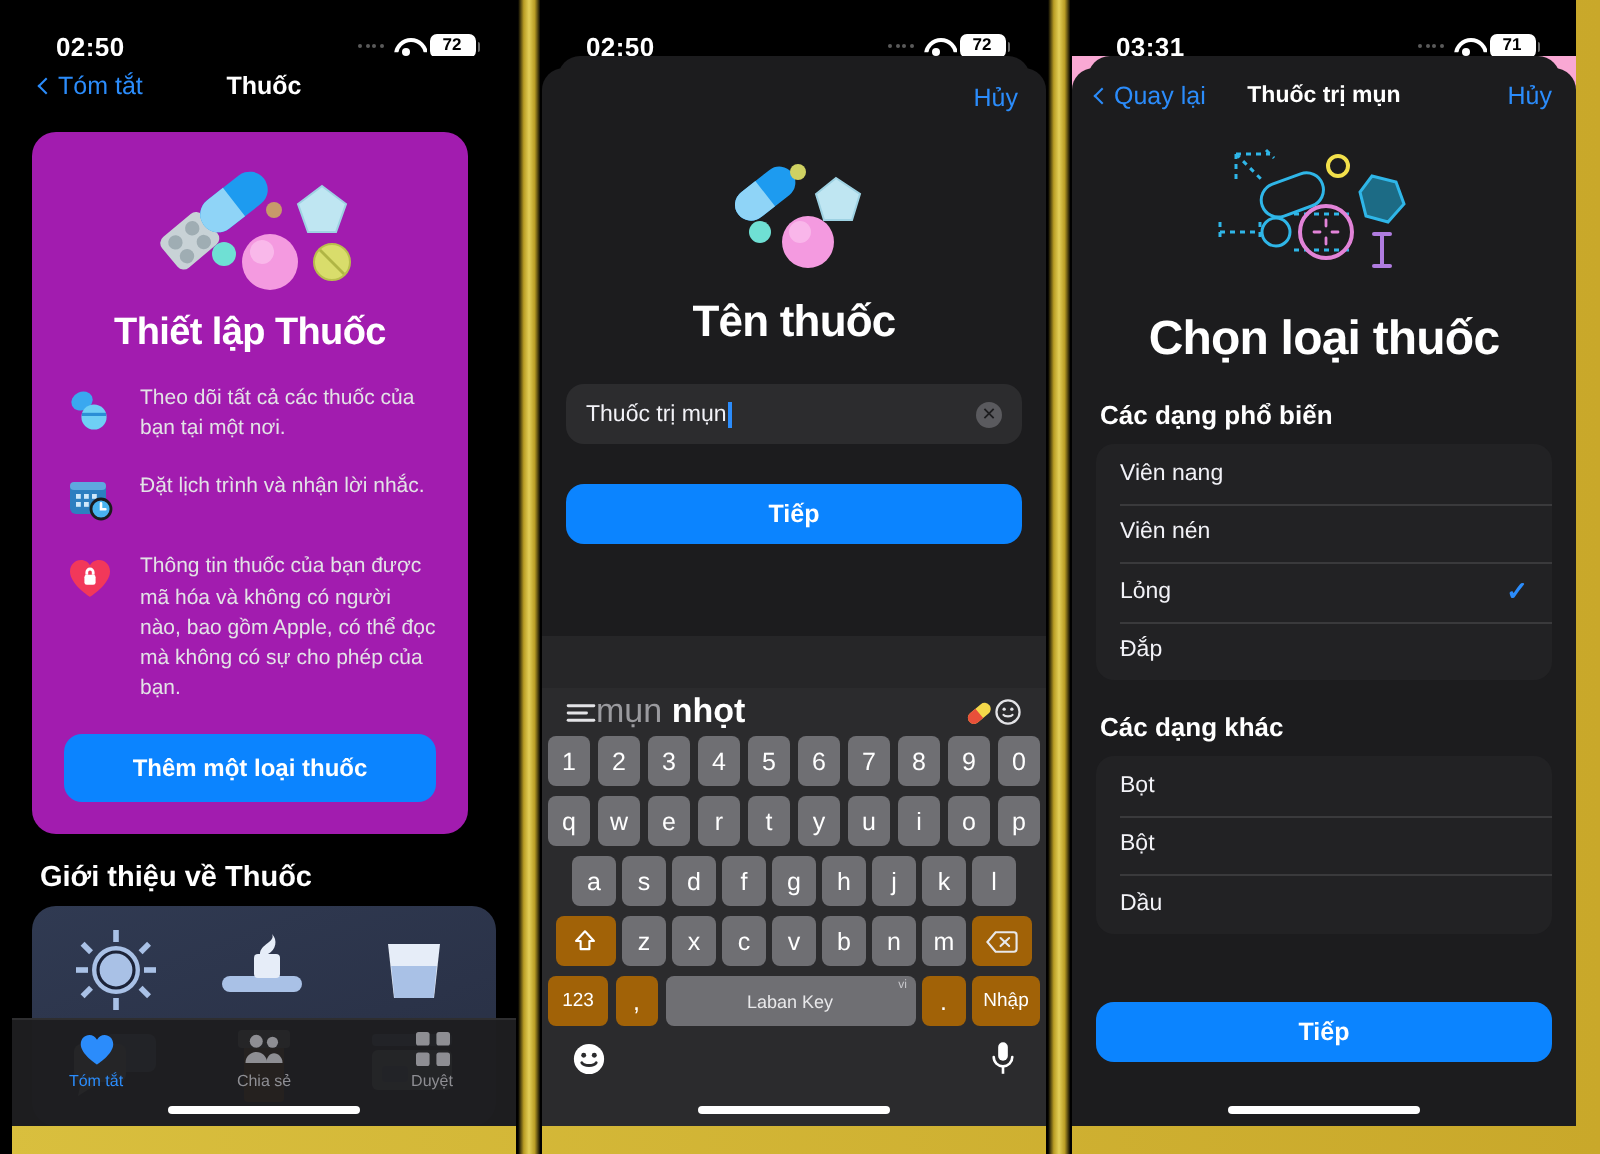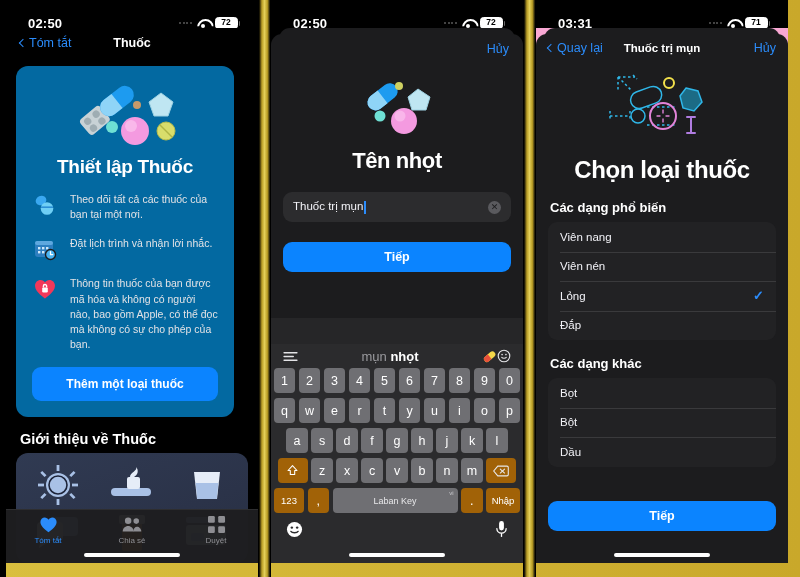--- a/index.html
+++ b/index.html
@@ -62,21 +62,21 @@
   
   .p1-body { background:#000; height: 535px; position:relative; }
   .navbar1 {
     height: 30px; display:flex; align-items:center; position:relative; padding: 0 14px;
   }
   .back-link { color:#2b8cfb; font-size:12.5px; display:flex; align-items:center; gap:3px; }
   .chev { display:inline-block; width:6px; height:6px; border-left:1.8px solid #2b8cfb; border-bottom:1.8px solid #2b8cfb; transform: rotate(45deg); }
   .nav-title { position:absolute; left:0; right:0; text-align:center; color:#fff; font-size:12.5px; font-weight:600; pointer-events:none; }
 
   .card1 {
-    margin: 8px 24px 0 10px; background:#0369a1; border-radius:12px;
+    margin: 8px 24px 0 10px; background:#a21caf; border-radius:12px;
     padding: 14px 16px 16px 16px;
   }
   .hero-pills { height: 72px; display:flex; align-items:center; justify-content:center; position:relative; }
   .setup-title { text-align:center; color:#fff; font-size:19px; font-weight:700; margin: 4px 0 14px; letter-spacing:-.3px; }
   .feat { display:flex; gap:12px; align-items:flex-start; margin-bottom:14px; }
   .feat-ico { flex:0 0 auto; width:26px; height:26px; display:flex; align-items:center; justify-content:center; }
   .feat-txt { color:#e3e3e6; font-size:10.5px; line-height:1.45; }
   .cta {
     display:block; width:100%; background:#0b84ff; color:#fff; border:none;
     border-radius:9px; padding: 10px 0; font-size:12px; font-weight:600;
@@ -117,21 +117,21 @@
   .clear-ico { width:13px; height:13px; border-radius:50%; background:#5a5a5e; color:#1c1c1e; font-size:9px; display:flex; align-items:center; justify-content:center; flex:0 0 auto; }
   .next-btn {
     margin: 20px 12px 0; background:#0b84ff; color:#fff; border:none; border-radius:9px;
     height:30px; width: calc(100% - 24px); font-size:12.5px; font-weight:600;
     font-family:"Liberation Sans", sans-serif; cursor:pointer;
   }
   .kb-accessory { position:absolute; left:0; right:0; top:290px; height:26px; background:#262628; display:flex; align-items:center; justify-content:flex-end; padding:0 12px; }
   .done-link { color:#2b8cfb; font-size:12px; font-weight:600;margin-top:44px; }
   .keyboard { position:absolute; left:0; right:0; bottom:0; top:316px; background:#2b2b2d; padding: 0 3px 0; }
   .sugg { height:24px; display:flex; align-items:center; justify-content:space-between; padding: 0 9px; }
-  .sugg-mid { flex:1; text-align:center; font-size:13px; }
+  .sugg-mid { flex:1; font-size:17px; }
   .sugg-mid .dim { color:#9a9a9e; }
   .sugg-mid .brt { color:#fff; font-weight:700; }
   .kbrow { display:flex; justify-content:center; gap:3.5px; margin-bottom:5px; }
   .key {
     background:#6f6f73; color:#fff; border-radius:4px; height:25px;
     display:flex; align-items:center; justify-content:center;
     font-size:12.5px; flex:0 0 auto; width:21.5px;
   }
   .key.dark { background:#a16207; }
   .key.wide { width:30px; font-size:9.5px; }
@@ -395,21 +395,21 @@
               <path d="M24 21a8 8 0 0 1 8-8h9v16h-9a8 8 0 0 1-8-8z" fill="#8fd4f7"></path>
             </g>
             <circle cx="57" cy="11" r="4" fill="#cfd162"></circle>
             <polygon points="76,14 88,22 84,35 70,35 66,22" fill="#bfe6f2" stroke="#9ed2e3" stroke-width="1"></polygon>
             <circle cx="38" cy="41" r="5.5" fill="#6fe0d4"></circle>
             <circle cx="62" cy="46" r="13" fill="#f49ae0"></circle>
             <circle cx="58" cy="41" r="5.5" fill="#fbc2ee" opacity=".7"></circle>
           </svg>
         </div>
 
-        <div class="p2-title">Tên nhọt</div>
+        <div class="p2-title">Tên thuốc</div>
 
         <div class="field">
           <span class="field-val"><span>Thuốc trị mụn</span><span class="caret"></span></span>
           <span class="clear-ico">✕</span>
         </div>
 
         <button class="next-btn">Tiếp</button>
       </div>
 
       <div class="kb-accessory">

